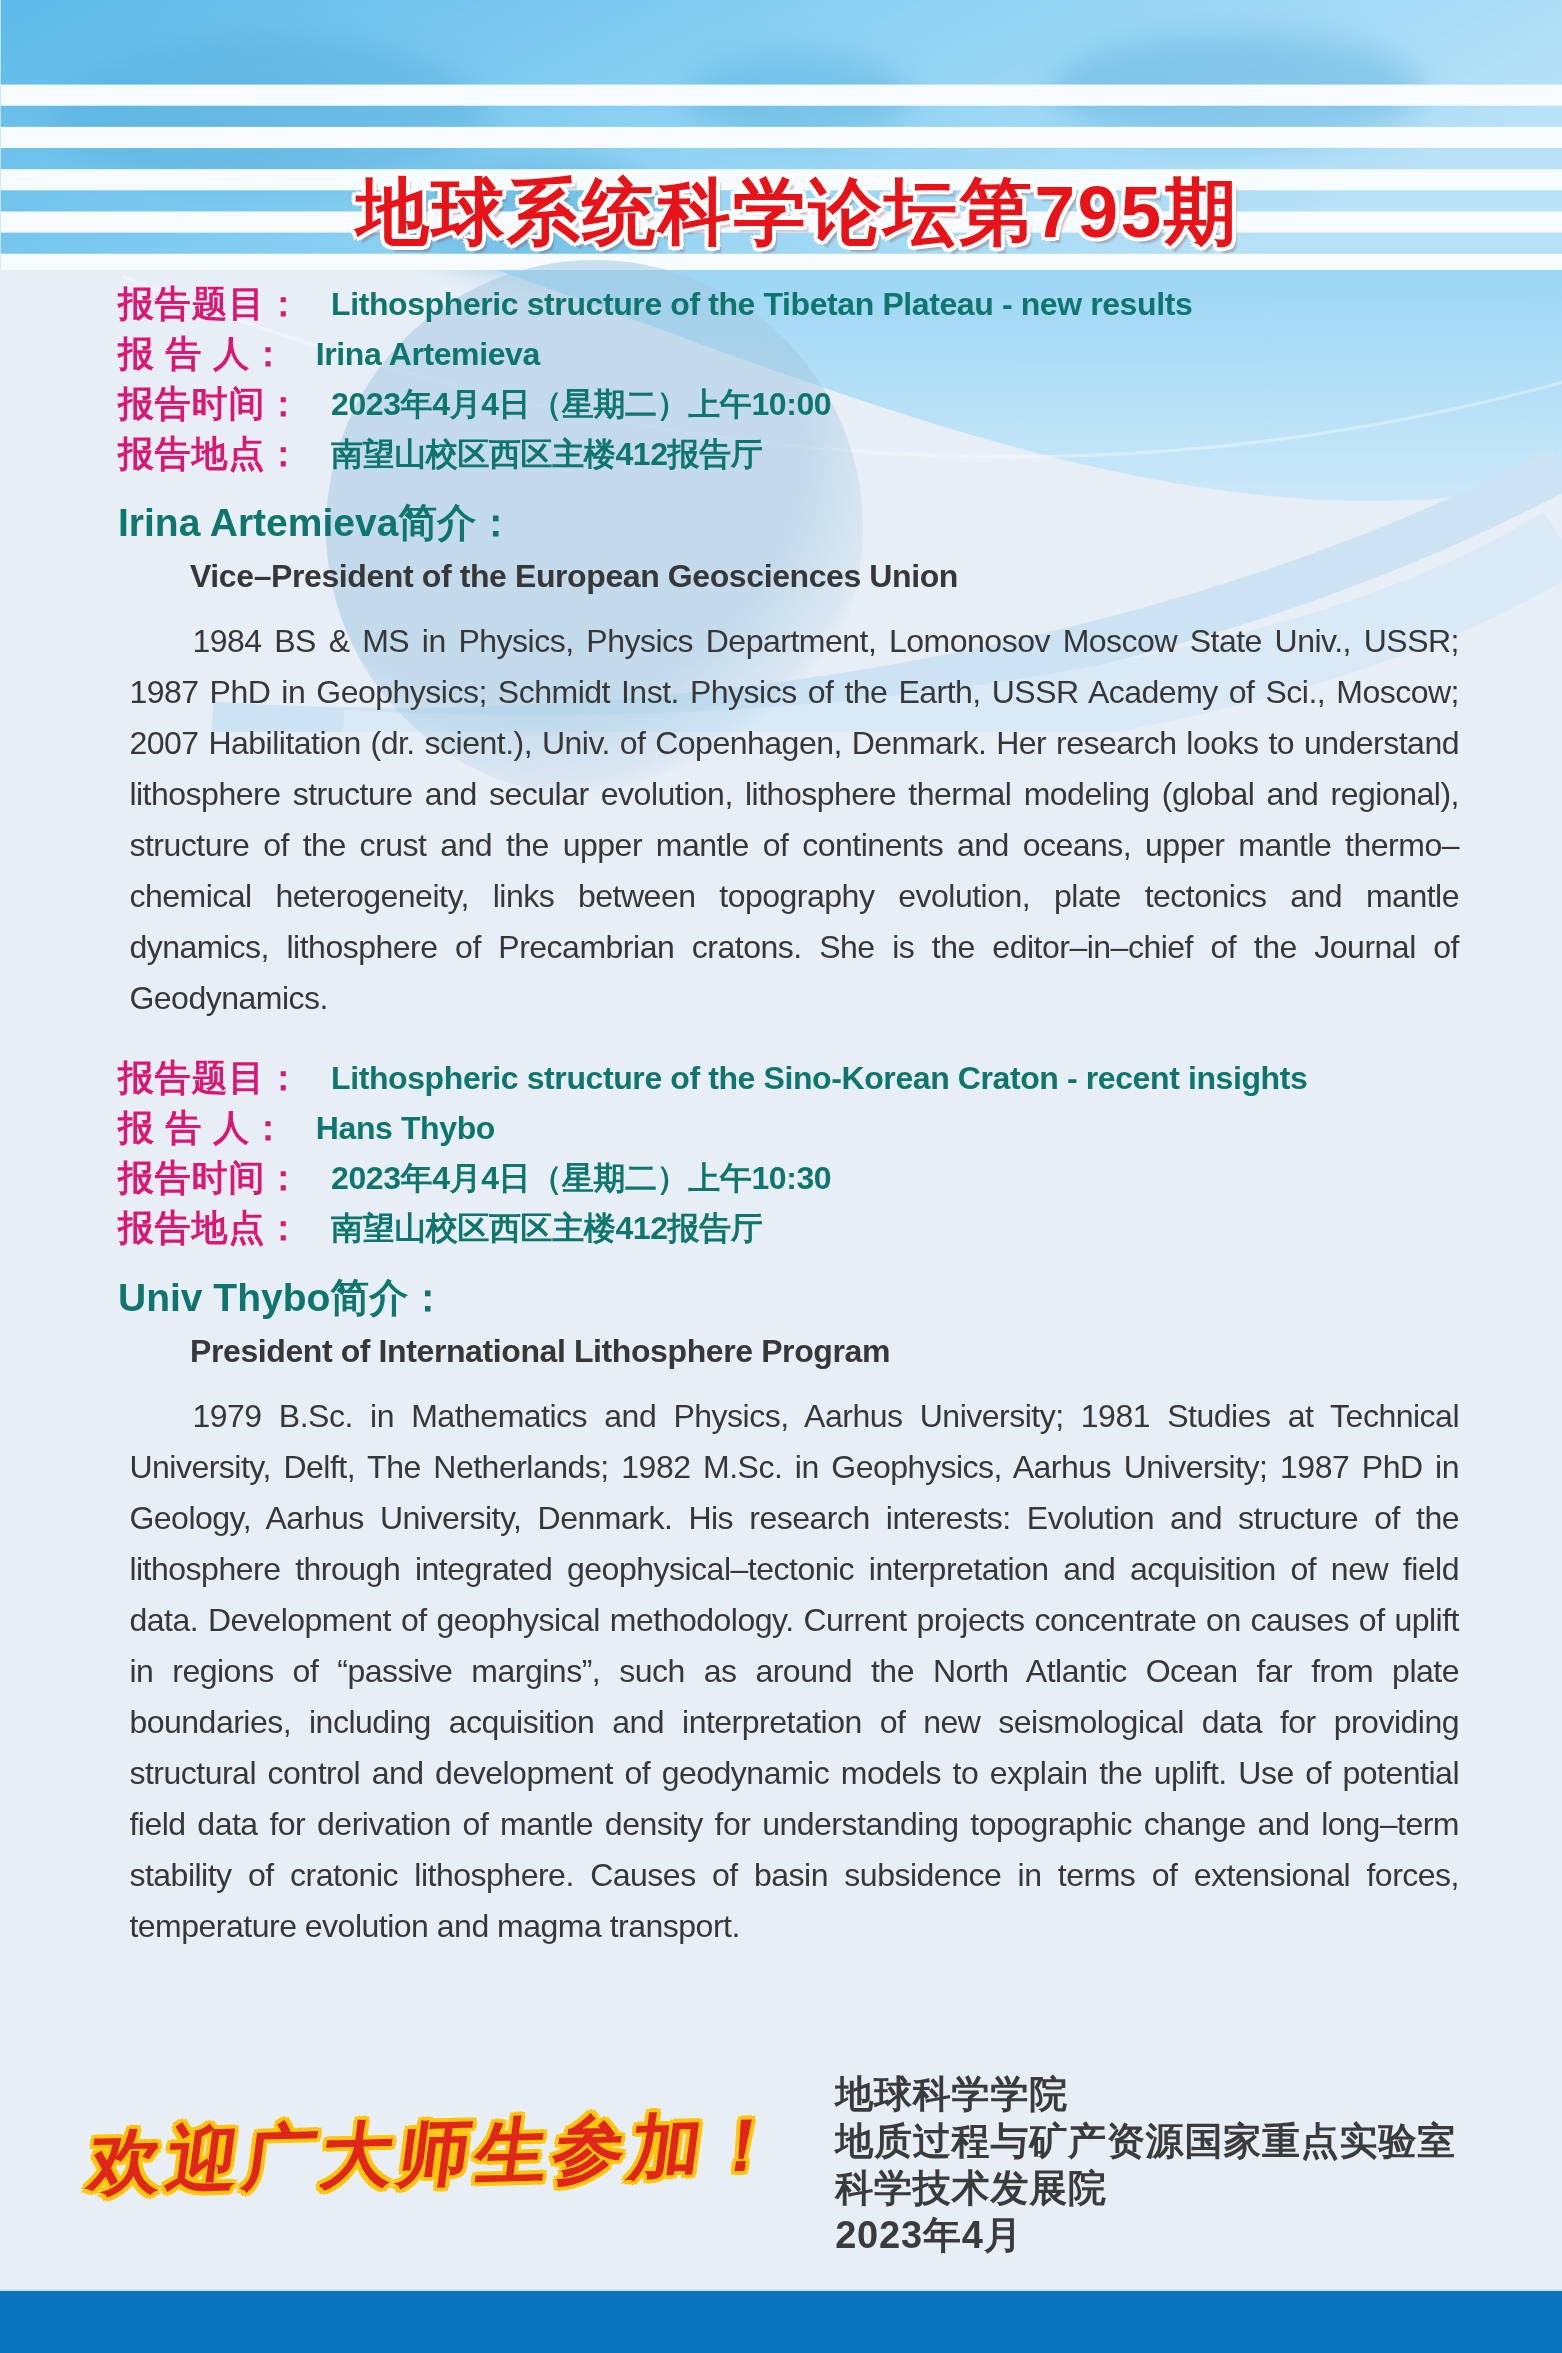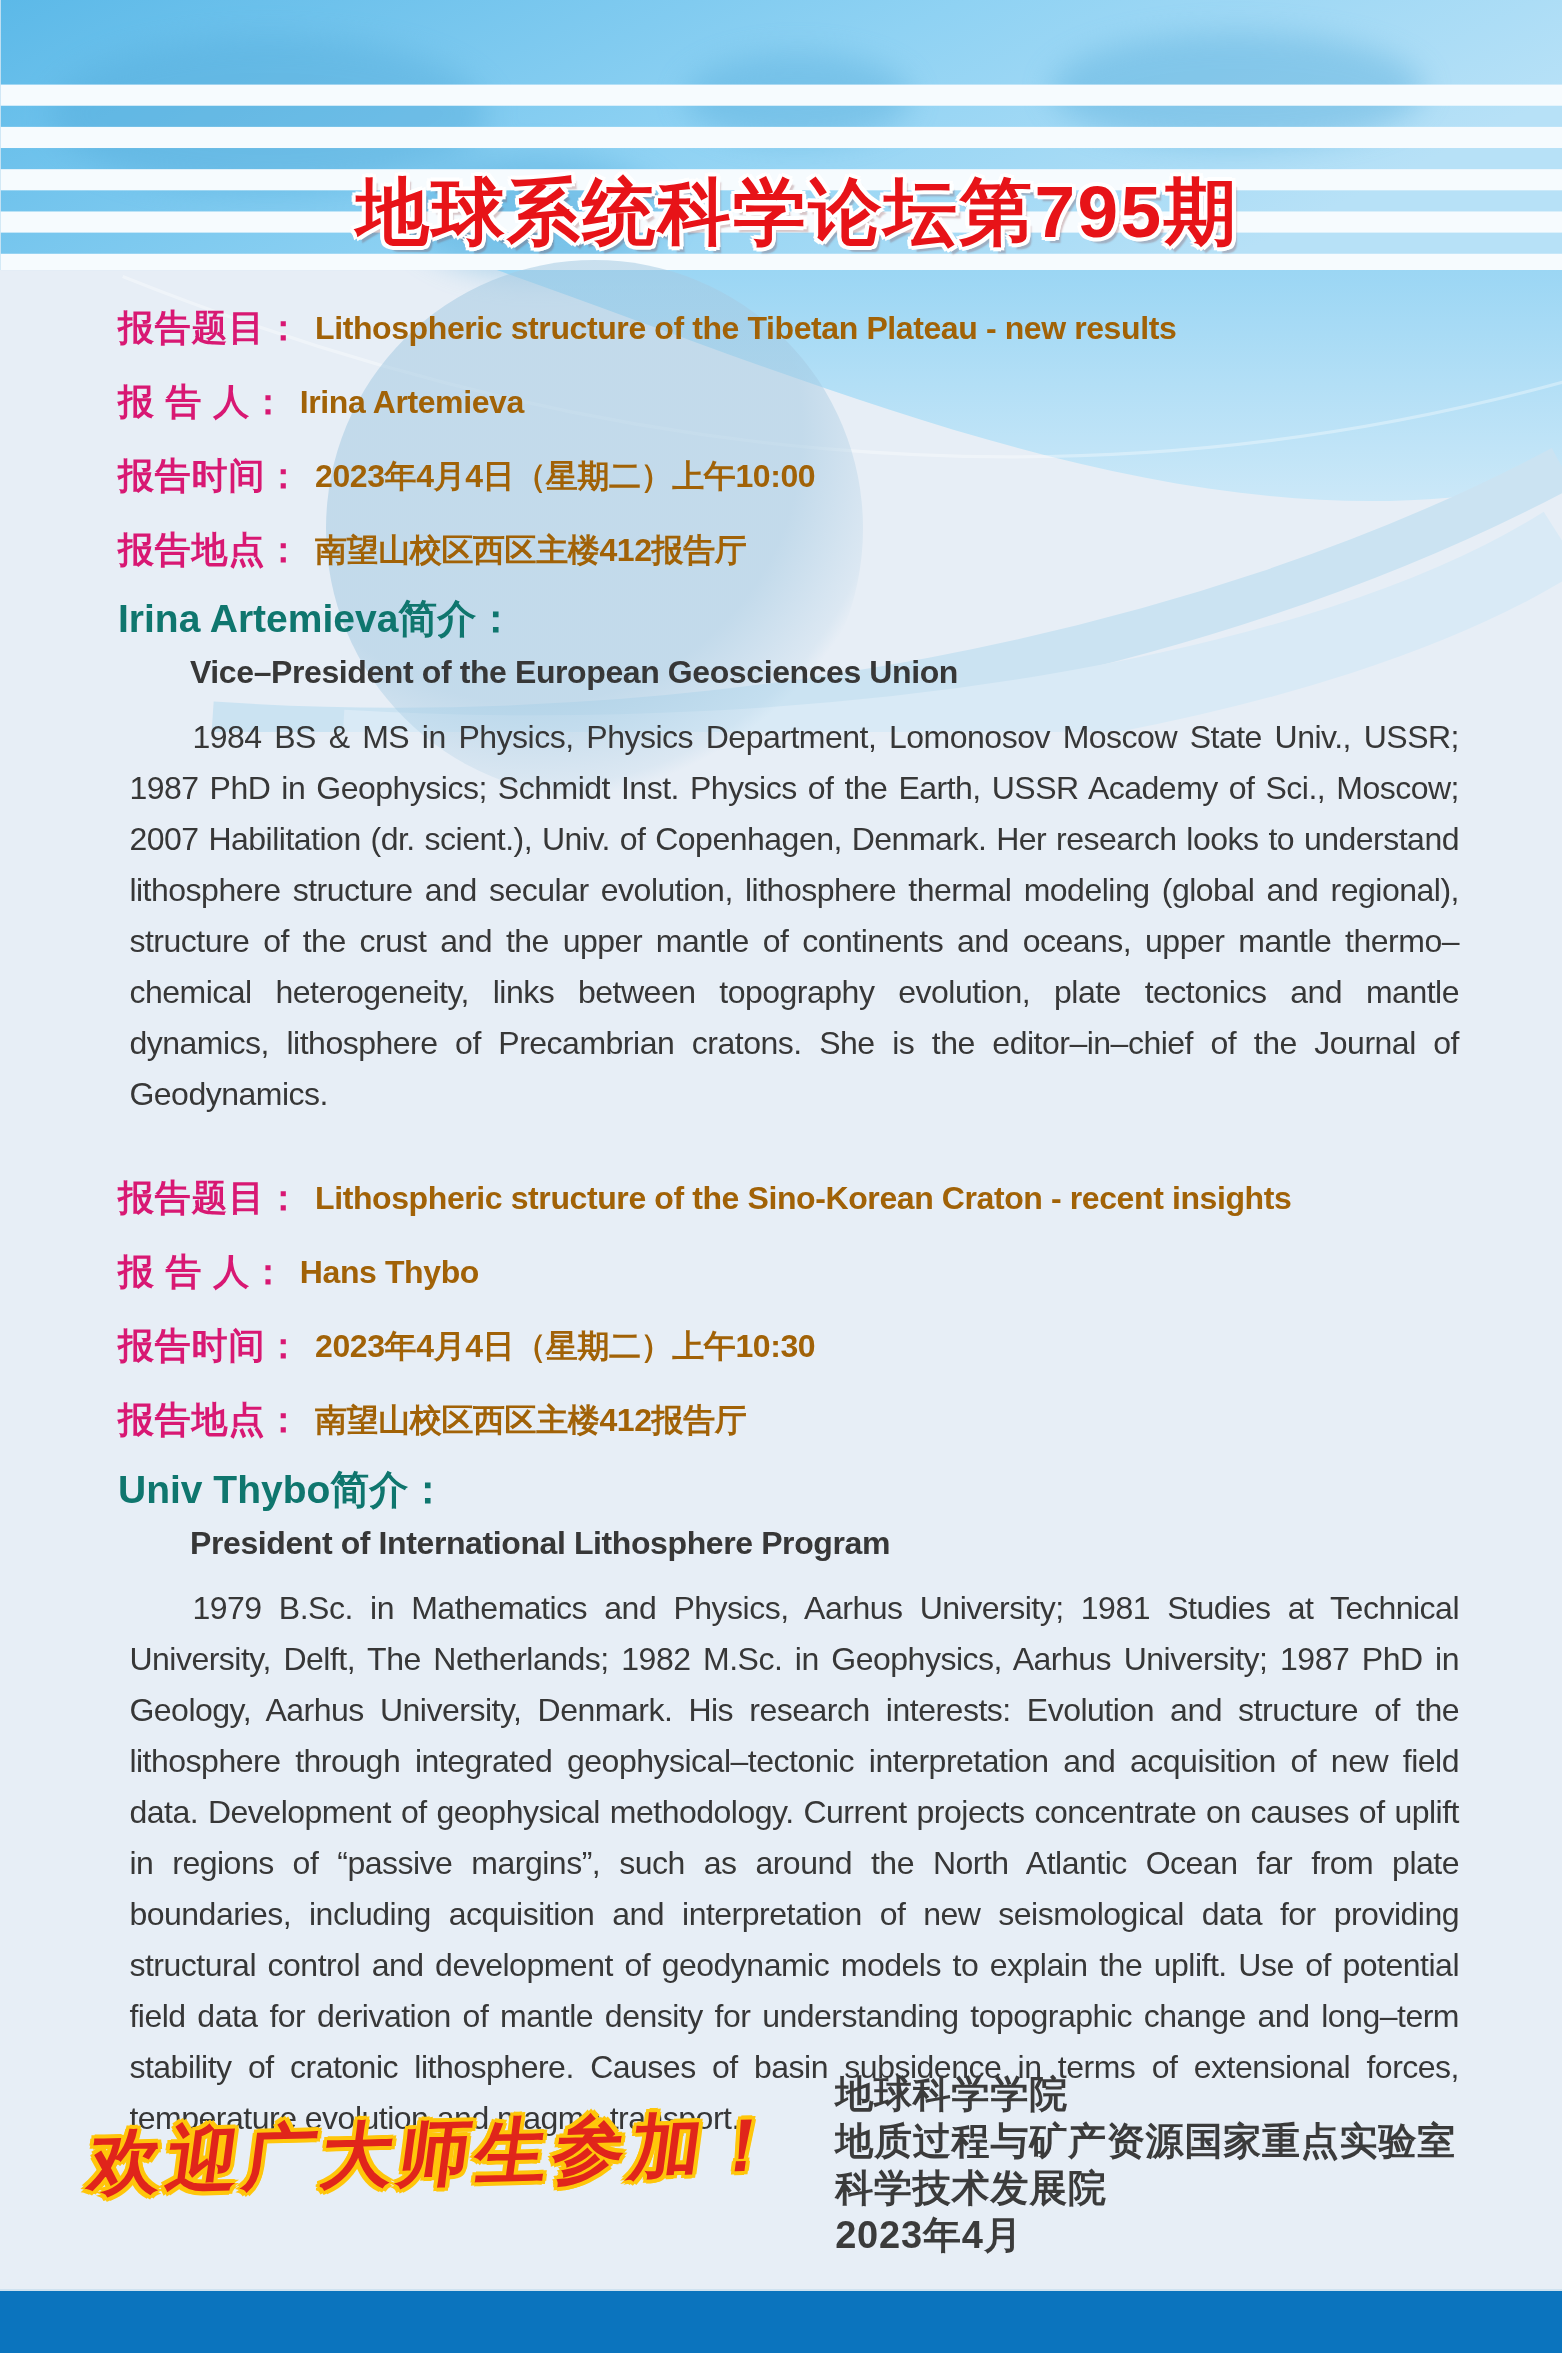--- a/index.html
+++ b/index.html
@@ -20,26 +20,26 @@
   .poster-title{
     position:absolute;top:148px;left:0;width:100%;margin:16px;text-align:center;
     font-size:73px;font-weight:900;letter-spacing:2.4px;color:#E71318;z-index:3;
     text-shadow:-4.1px 0 0 #fff,4.1px 0 0 #fff,0 -4.1px 0 #fff,0 4.1px 0 #fff,
                 -3.3px -3.3px 0 #fff,3.3px -3.3px 0 #fff,-3.3px 3.3px 0 #fff,3.3px 3.3px 0 #fff,
                 4.9px 5.7px 1.6px rgba(120,40,40,.25);
     white-space:nowrap;
   }
   
   .content{position:absolute;top:286px;left:118px;right:104px;z-index:2;}
-  .field-row{display:flex;align-items:flex-end;margin-bottom:14px;line-height:36px;}
+  .field-row{display:flex;align-items:flex-start;margin-bottom:14px;line-height:36px;gap:16px;}
   .field-label{
     color:#D81873;font-size:36px;font-weight:900;white-space:nowrap;
     margin-right:13px;letter-spacing:0.8px;
   }
-  .field-value{color:#a16207;font-size:32px;font-weight:700;letter-spacing:-0.4px;white-space:nowrap;margin-top:24px;}
+  .field-value{color:#0f766e;font-size:32px;font-weight:700;letter-spacing:-0.4px;white-space:nowrap;}
   .talk-fields{margin-bottom:24.4px;}
   .bio-heading{
     margin:0 0 8.1px 0;color:#0f766e;font-size:39px;font-weight:900;letter-spacing:0;
   }
   .bio-subtitle{
     margin:0 0 21px 72px;color:#373737;font-size:32px;font-weight:900;letter-spacing:-0.4px;
   }
   .bio-text{
     margin:0 0 36px 11.4px;color:#373737;font-size:32px;font-weight:400;
     line-height:51px;text-align:justify;text-indent:63px;letter-spacing:-0.5px;

